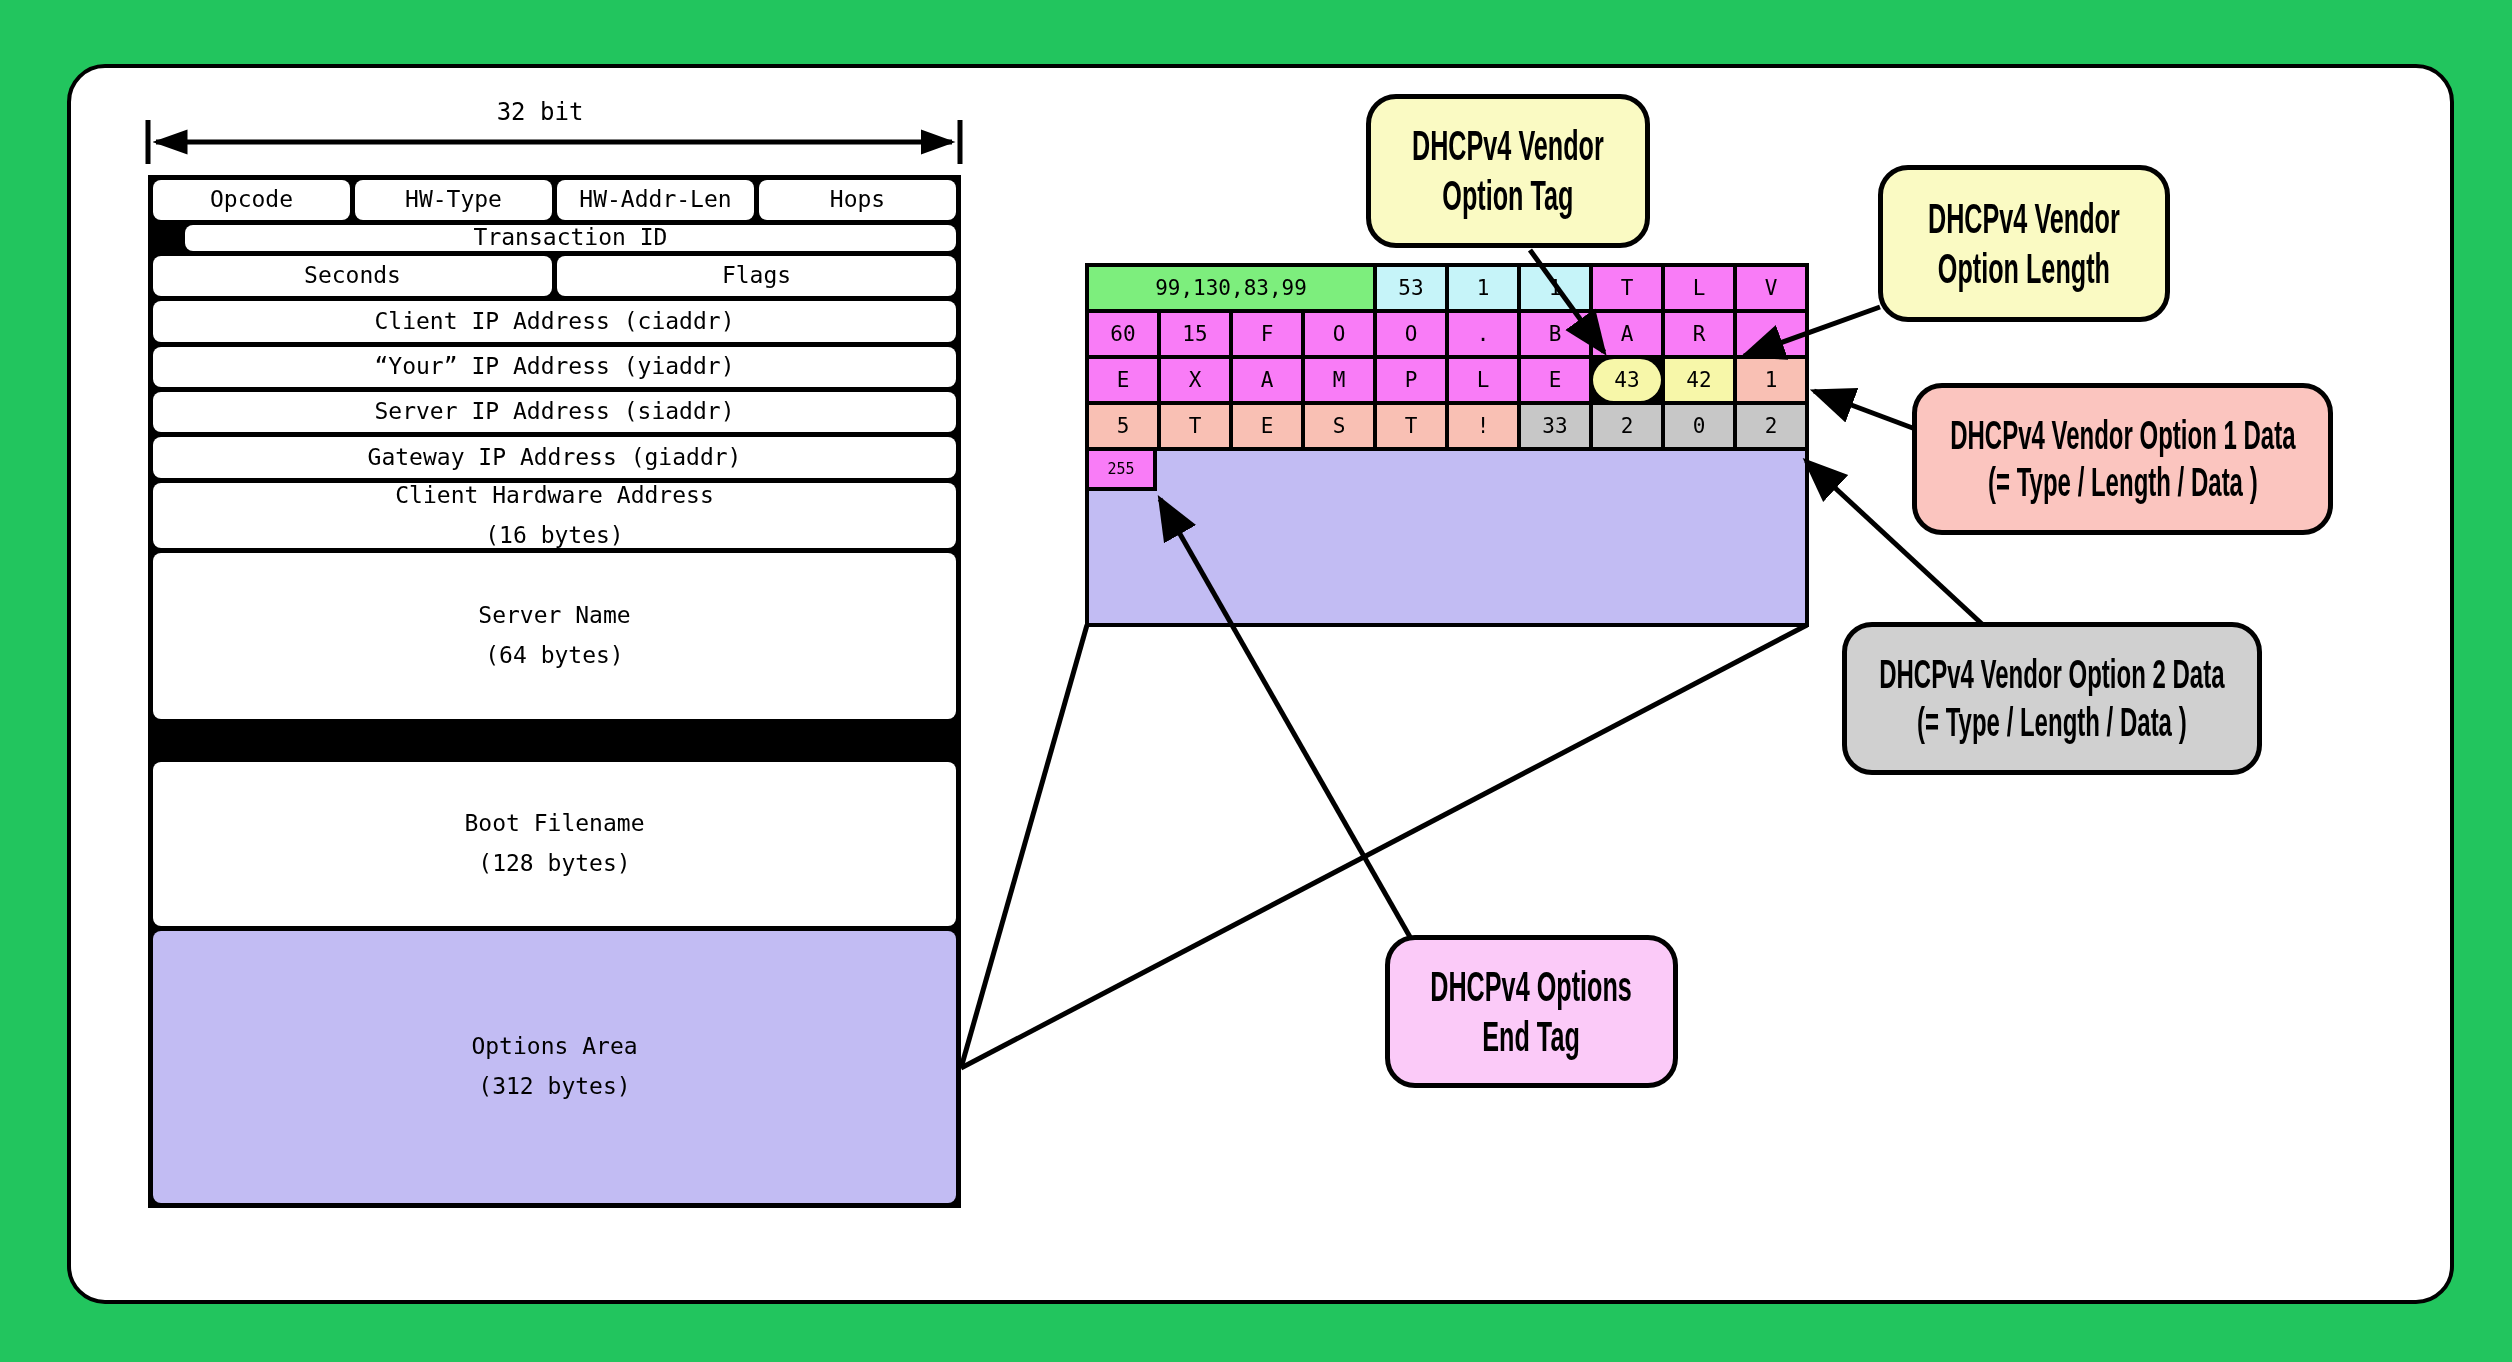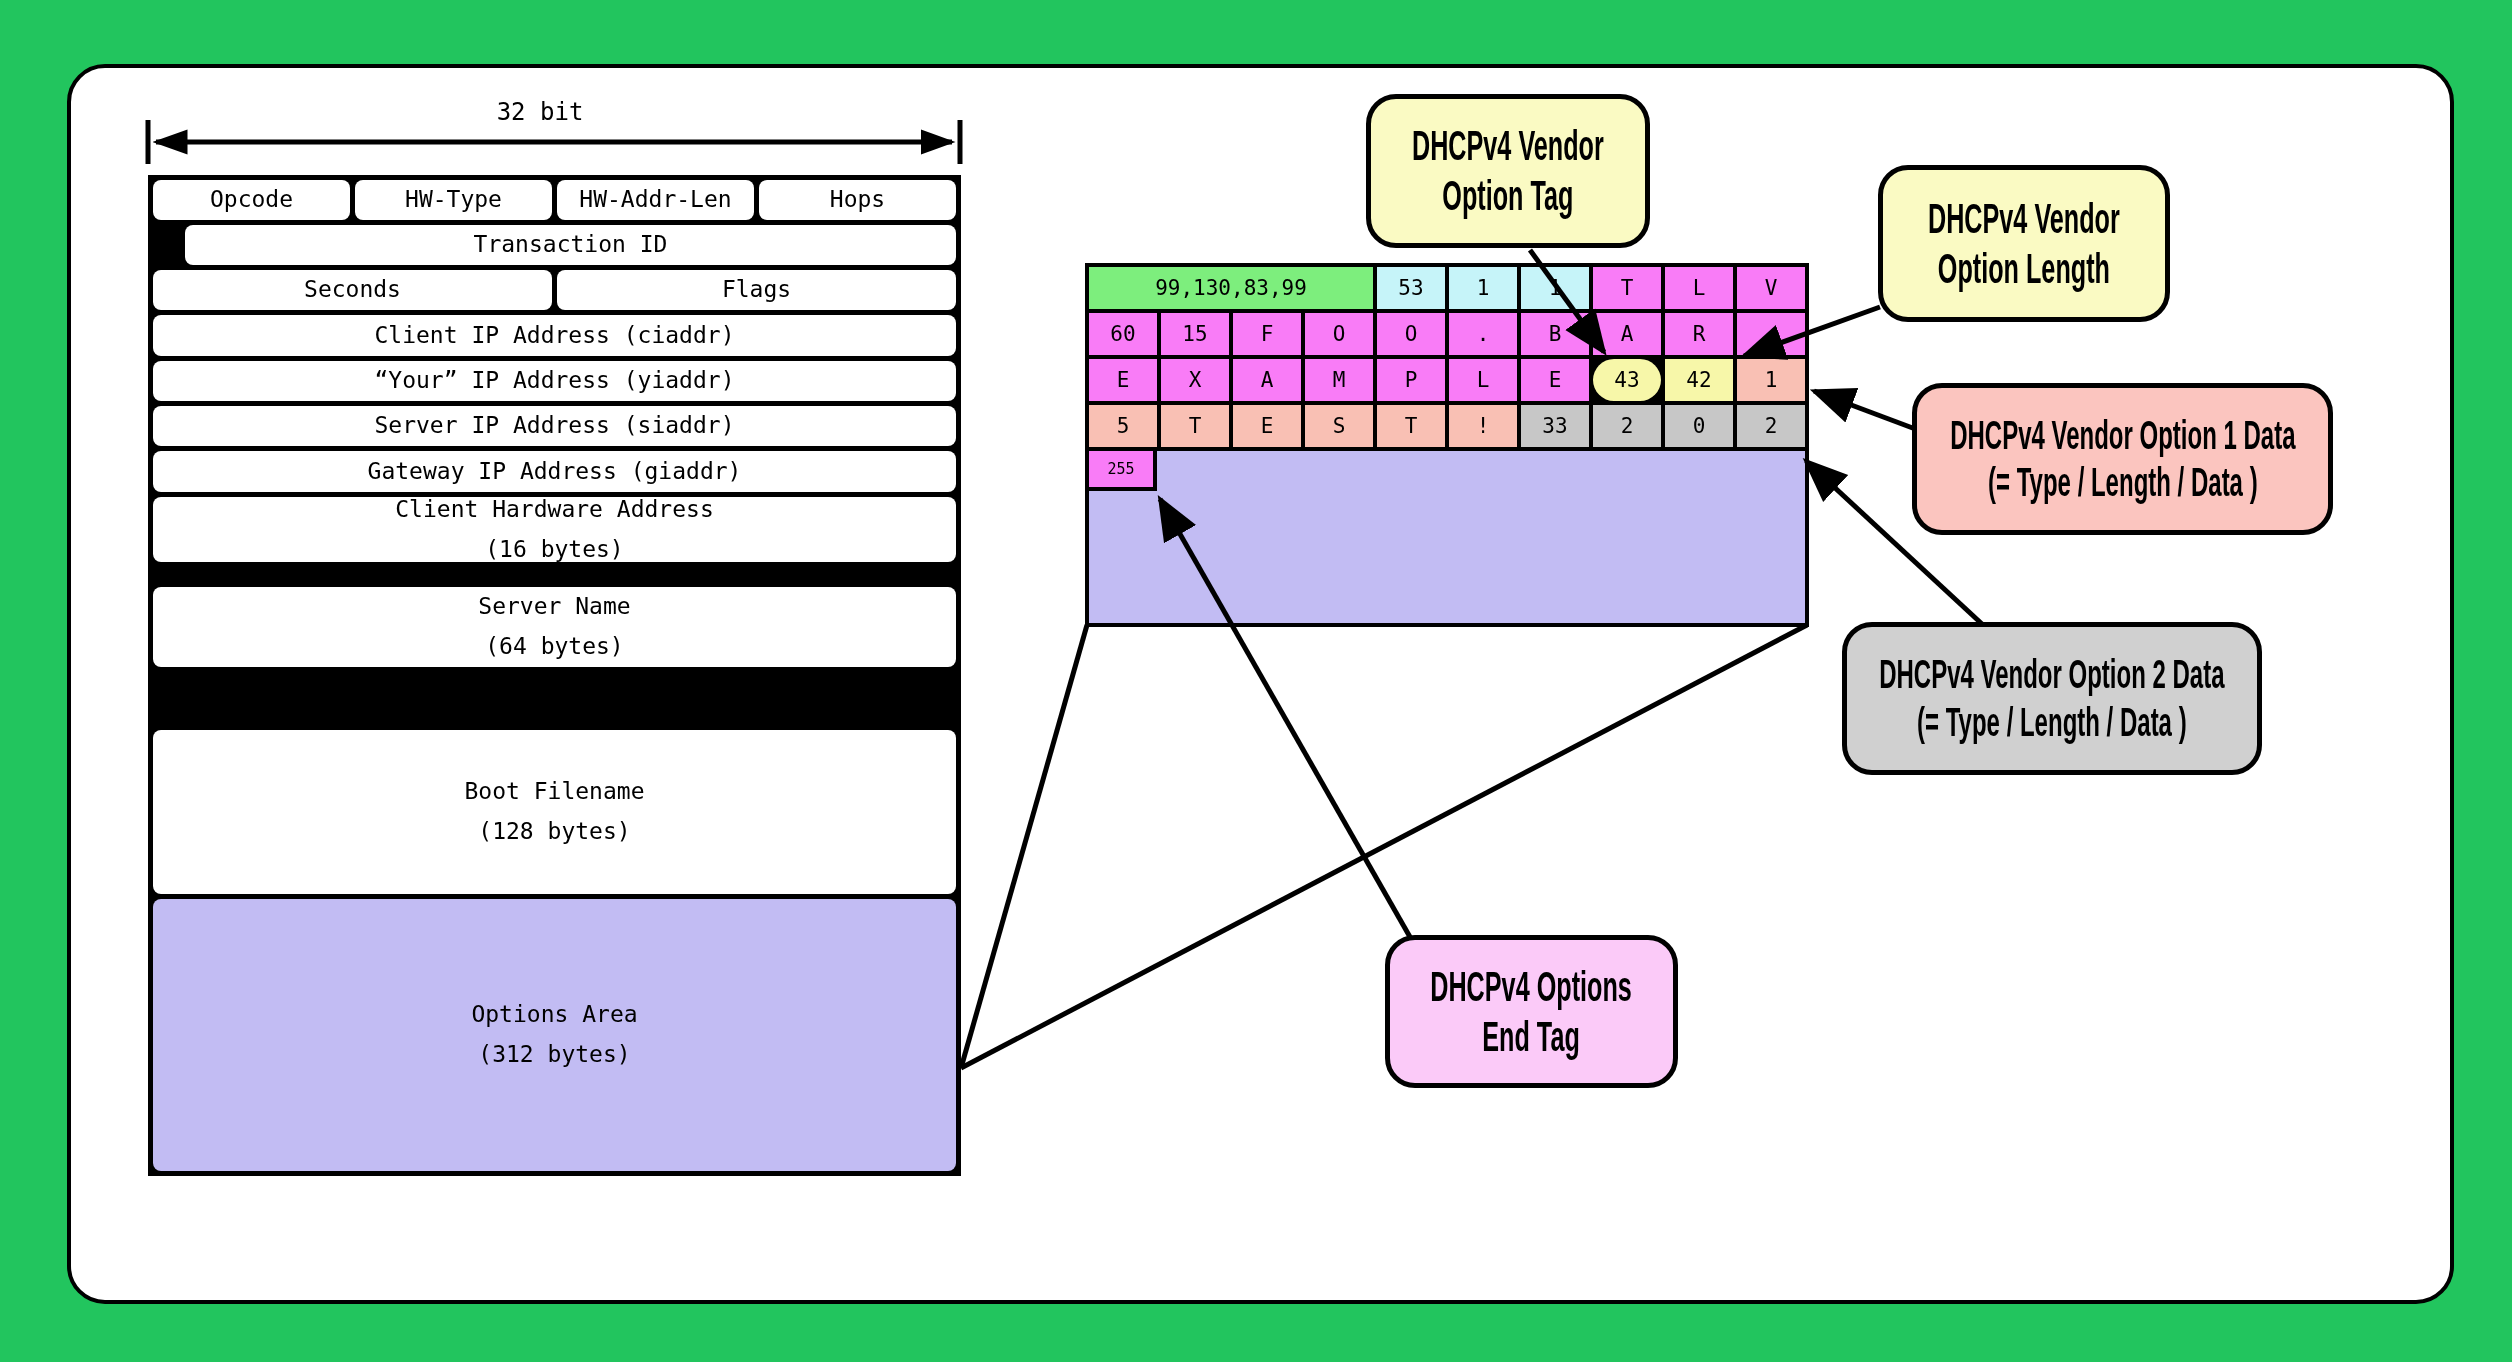--- a/index.html
+++ b/index.html
@@ -57,21 +57,21 @@
         <div class="pcell">
           <div>HW-Type</div>
         </div>
         <div class="pcell">
           <div>HW-Addr-Len</div>
         </div>
         <div class="pcell">
           <div>Hops</div>
         </div>
       </div>
-      <div class="prow" style="height: 40px; padding-left: 32px;">
+      <div class="prow" style="height: 26px; padding-left: 32px;">
         <div class="pcell">
           <div>Transaction ID</div>
         </div>
       </div>
       <div class="prow" style="height: 40px;">
         <div class="pcell">
           <div>Seconds</div>
         </div>
         <div class="pcell">
           <div>Flags</div>
@@ -96,21 +96,21 @@
         <div class="pcell">
           <div>Gateway IP Address (giaddr)</div>
         </div>
       </div>
       <div class="prow" style="height: 65px;">
         <div class="pcell">
           <div>Client Hardware Address</div>
           <div>(16 bytes)</div>
         </div>
       </div>
-      <div class="prow" style="height: 120px; align-items: center;">
+      <div class="prow" style="height: 166px;">
         <div class="pcell">
           <div>Server Name</div>
           <div>(64 bytes)</div>
         </div>
       </div>
       <div class="prow" style="height: 164px; margin-top: 38px;">
         <div class="pcell">
           <div>Boot Filename</div>
           <div>(128 bytes)</div>
         </div>

